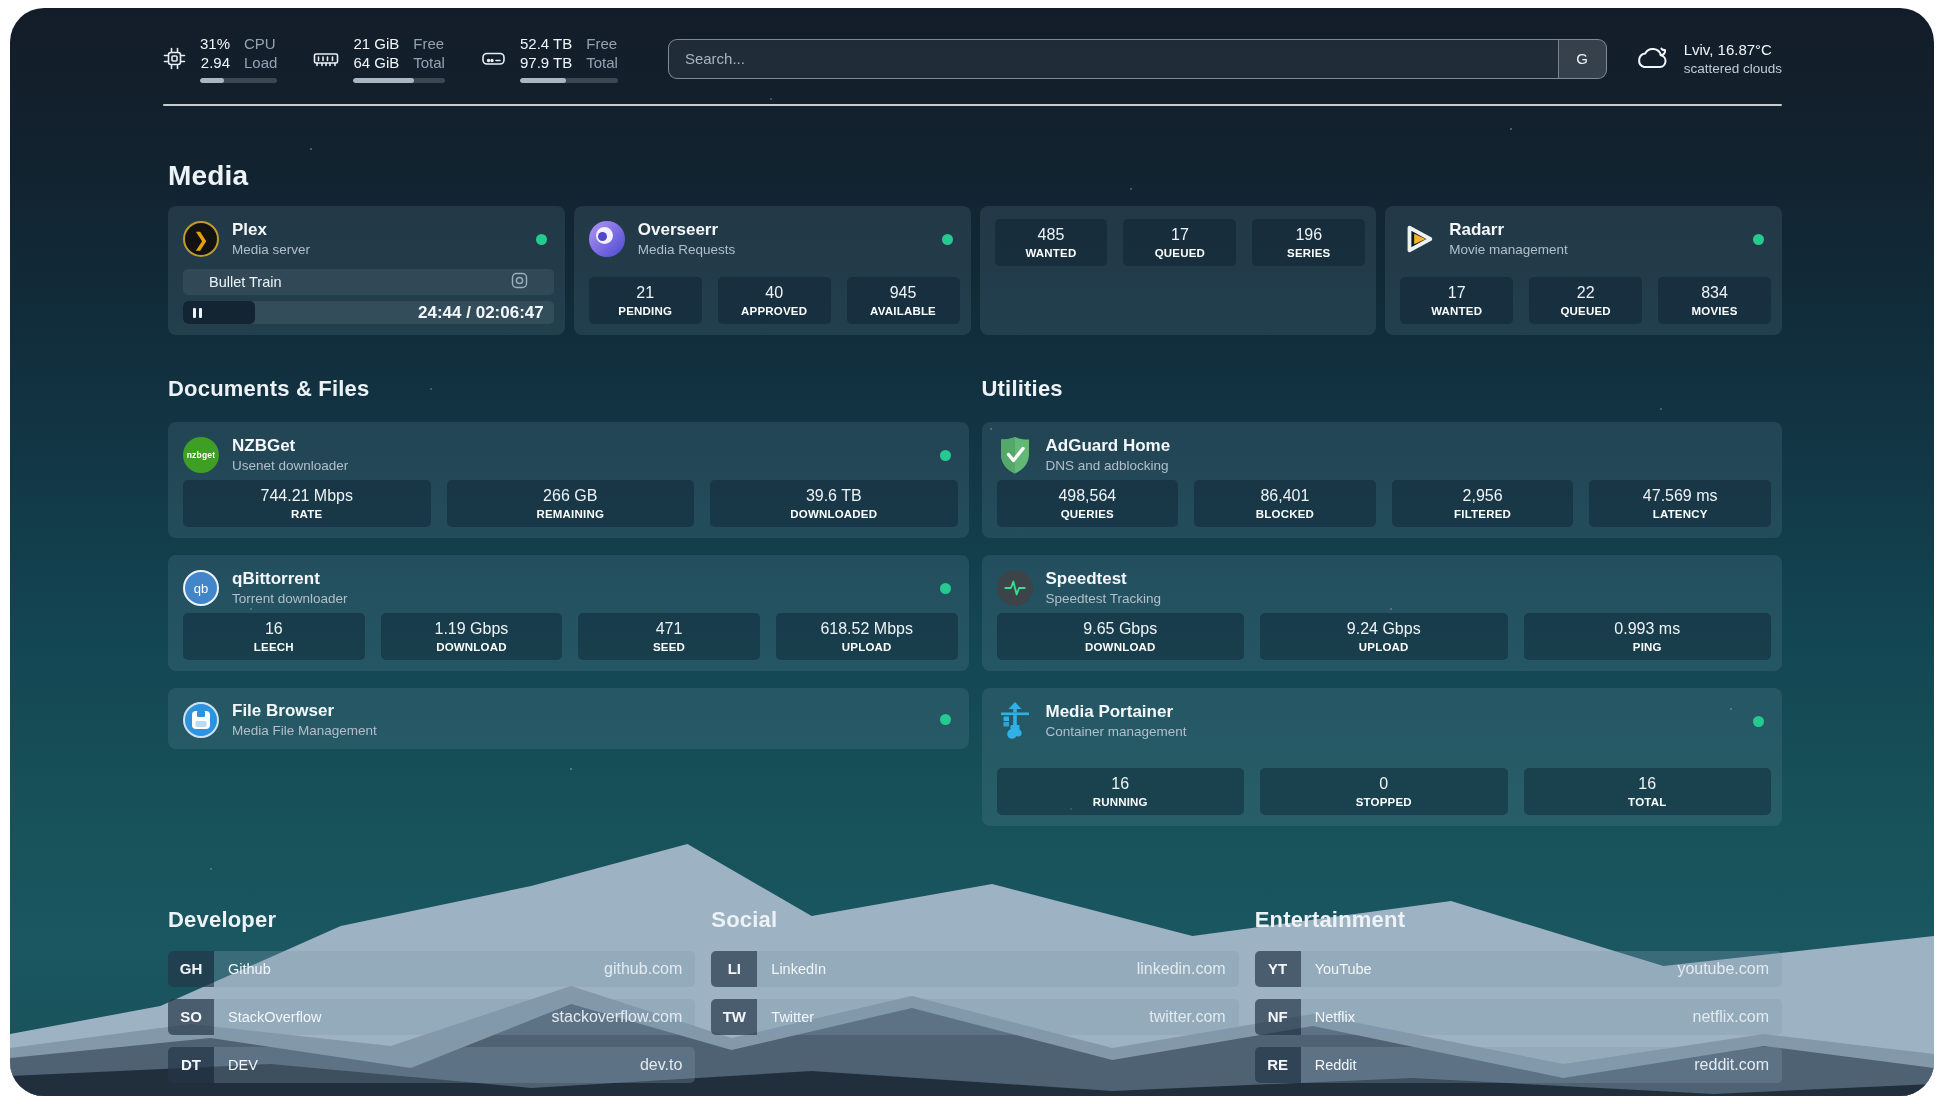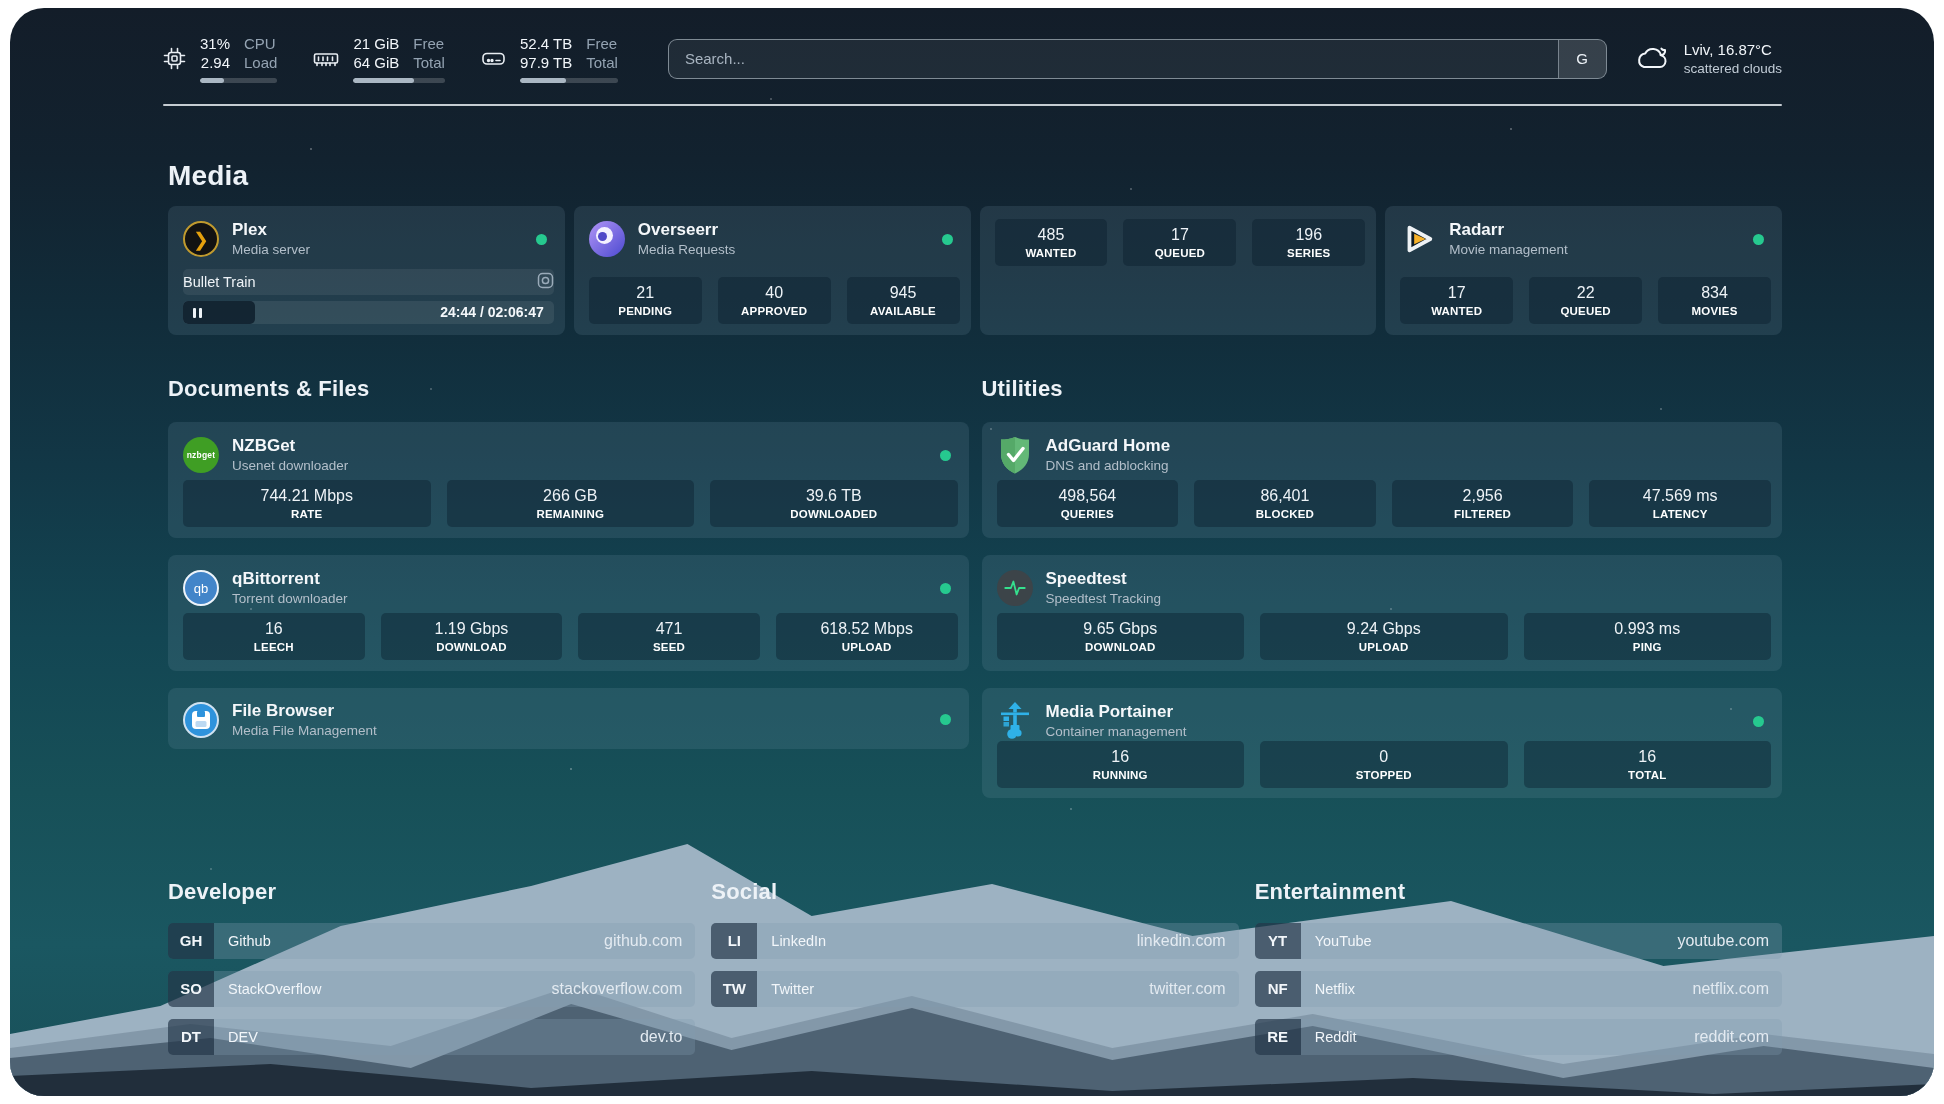--- a/index.html
+++ b/index.html
@@ -37,40 +37,40 @@
   .sec-title{font-size:28px;font-weight:600;color:#edf2f7;letter-spacing:.2px;}
   .sec-title.small{font-size:22px;}
   .media-grid{display:grid;grid-template-columns:repeat(4,1fr);gap:9px;margin-top:14px;}
   .two-col{display:grid;grid-template-columns:1fr 1fr;gap:13px;margin-top:23px;}
   .col-head{margin-bottom:20px;}
   .card{background:rgba(134,170,188,.15);border-radius:8px;box-sizing:border-box;}
   .app-card{display:flex;flex-direction:column;justify-content:space-between;padding:13px 11px 11px 15px;cursor:pointer;}
   .h-media{height:129px;}
   .h-stats{height:116px;margin-bottom:17px;}
   .h-slim{height:61px;justify-content:center;}
-  .h-port{height:110px;}
+  .h-port{height:138px;}
   .card-head{display:flex;align-items:center;}
   .app-titles{margin-left:13px;}
   .app-name{font-size:17px;font-weight:600;color:#f4f7fa;line-height:22px;}
   .app-desc{font-size:13.5px;color:#b3bfca;line-height:18px;}
   .status-dot{width:11px;height:11px;border-radius:50%;margin:0 7px 0 auto;background:#26c98f;flex:0 0 auto;}
   .stat-row{display:flex;gap:16px;}
   .statbox{flex:1;background:rgba(8,28,42,.40);border-radius:5px;text-align:center;padding:6px 4px 5px;}
   .statval{font-size:16px;color:#eef3f7;line-height:20px;}
   .statlbl{font-size:11.5px;font-weight:700;color:#fdfefe;line-height:16px;letter-spacing:.2px;}
   
   .media-row{height:26px;border-radius:5px;background:rgba(255,255,255,.07);display:flex;align-items:center;
-    justify-content:space-between;padding:0 0;margin-top:7px;}
+    justify-content:space-between;padding:0 26px;margin-top:7px;}
   .media-row span{font-size:14.5px;color:#eef3f7;}
   .progress-row{position:relative;height:23px;border-radius:5px;background:rgba(255,255,255,.08);margin-top:6px;overflow:hidden;}
   .progress-fill{position:absolute;left:0;top:0;bottom:0;border-radius:5px;background:rgba(9,24,38,.75);
     display:flex;align-items:center;padding-left:10px;box-sizing:border-box;}
   .pause-icon{display:flex;gap:3px;cursor:pointer;}
   .pause-icon i{display:block;width:3px;height:10px;background:#eef3f7;border-radius:1px;}
-  .play-time{position:absolute;right:10px;top:0;line-height:23px;font-size:14px;font-weight:600;color:#f4f7fa;}
+  .play-time{position:absolute;right:10px;top:0;line-height:23px;font-size:17px;font-weight:600;color:#f4f7fa;}
   
   .app-icon{width:36px;height:36px;flex:0 0 auto;display:flex;align-items:center;justify-content:center;}
   .icon-circle{width:36px;height:36px;border-radius:50%;display:flex;align-items:center;justify-content:center;box-sizing:border-box;}
   .plex-ic{background:#121212;border:2px solid #c09a2e;color:#e5a00d;font-size:19px;font-weight:700;}
   .overseerr-ic{background:linear-gradient(135deg,#a78df2 10%,#5b55d6 85%);position:relative;overflow:hidden;}
   .overseerr-ic::before{content:"";position:absolute;left:7px;top:6px;width:17px;height:17px;border-radius:50%;background:#f4f1ff;}
   .overseerr-ic::after{content:"";position:absolute;left:9px;top:11px;width:9px;height:9px;border-radius:50%;background:#5048c8;}
   .nzbget-ic{background:#3f9e24;color:#fff;font-size:8.5px;font-weight:700;letter-spacing:.2px;}
   .qb-ic{background:#4285c9;border:2.5px solid #ecf3fa;color:#fff;font-size:13px;font-weight:400;}
   .speed-ic{background:#3c4449;}

